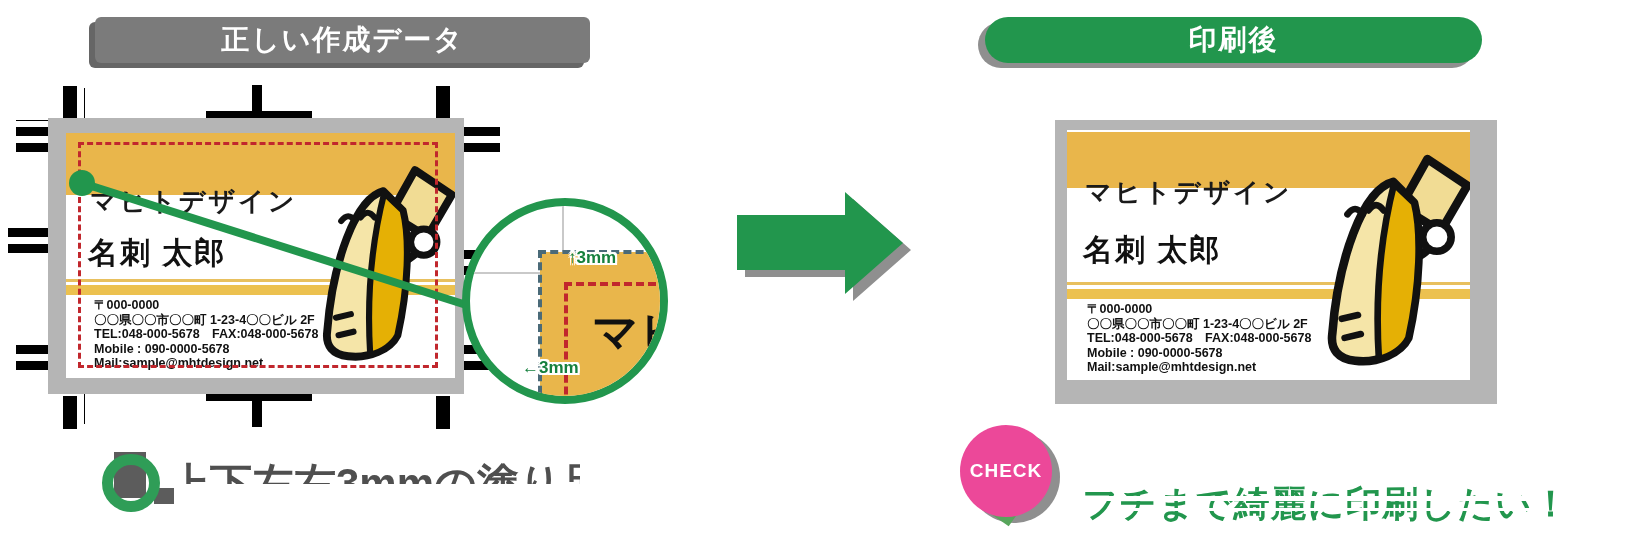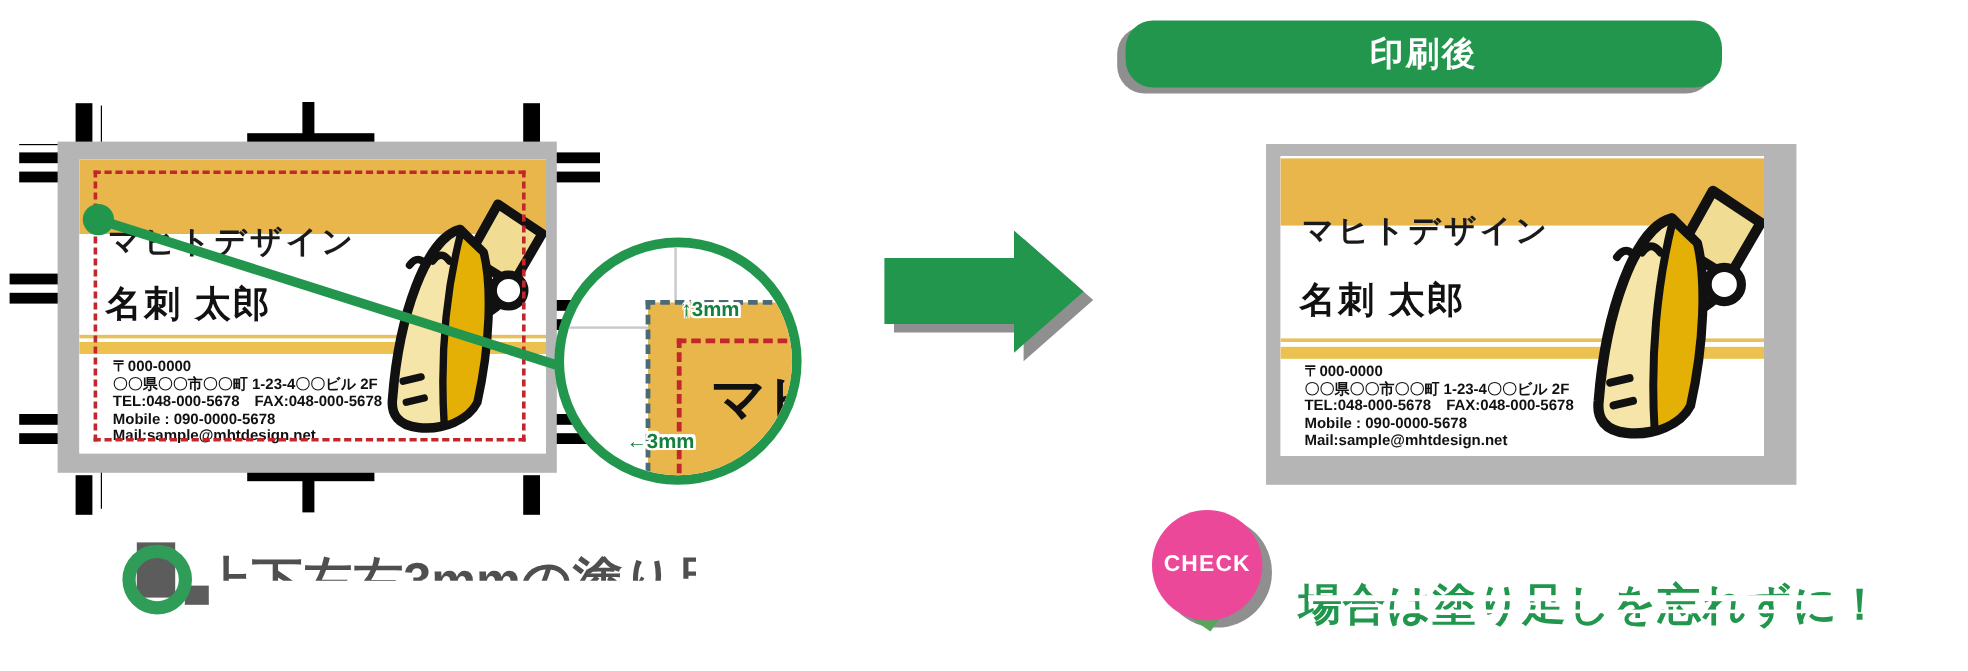--- a/index.html
+++ b/index.html
@@ -58,20 +58,23 @@
         <path d="M142,60 C150,92 148,148 136,202 C131,212 119,221 105,224 C101,160 107,95 121,40 Z" fill="#e5b005" stroke-width="7"></path>
         <circle cx="166" cy="96" r="15" fill="#fff" stroke-width="8"></circle>
         <path d="M72,72 q8,-11 16,0" fill="none" stroke-width="7"></path>
         <path d="M94,68 q8,-11 16,0" fill="none" stroke-width="7"></path>
         <path d="M66,182 l17,-4" stroke-width="7"></path>
         <path d="M69,202 l17,-4" stroke-width="7"></path>
       </g>
     </defs>
   </svg>
 
+  <div class="abs hdr hdr-gray" style="left:95px;top:17px;width:495px;height:46px;">
+    <span>正しい作成データ</span>
+  </div>
 
   <div class="cm" style="left:63px;top:86px;width:14px;height:33px;"></div>
   <div class="cm" style="left:16px;top:127px;width:45px;height:9px;"></div>
   <div class="cm" style="left:16px;top:143px;width:45px;height:9px;"></div>
   <div class="cm" style="left:84px;top:88px;width:1px;height:46px;"></div>
   <div class="cm" style="left:16px;top:120px;width:70px;height:1px;"></div>
   <div class="cm" style="left:436px;top:86px;width:14px;height:33px;"></div>
   <div class="cm" style="left:455px;top:127px;width:45px;height:9px;"></div>
   <div class="cm" style="left:455px;top:143px;width:45px;height:9px;"></div>
   <div class="cm" style="left:206px;top:111px;width:106px;height:9px;"></div>
@@ -138,21 +141,21 @@
   <div class="abs ring" style="left:102px;top:454px;width:36px;height:36px;"></div>
   <div class="abs note-clip" style="left:168px;top:452px;width:412px;height:32px;">
     <span>上下左右3mmの塗り足しをつける</span>
   </div>
 
   <svg class="abs" style="left:700px;top:170px;" width="240" height="140">
     <polygon points="45,52 153,52 153,29 211,80 153,131 153,107 45,107" fill="#8f8f8f"></polygon>
     <polygon points="37,45 145,45 145,22 203,73 145,124 145,100 37,100" fill="#22964d"></polygon>
   </svg>
 
-  <div class="abs hdr hdr-green" style="left:938px;top:17px;width:497px;height:56px;">
+  <div class="abs hdr hdr-green" style="left:985px;top:17px;width:497px;height:46px;">
     <span>印刷後</span>
   </div>
 
   <div class="abs card-frame" style="left:1055px;top:120px;width:442px;height:284px;"></div>
   <div class="abs bleed" style="left:1067px;top:130px;width:403px;height:250px;">
     <div class="abs band" style="left:0;top:2px;width:403px;height:56px;"></div>
     <div class="abs stripe-thin" style="left:0;top:152px;width:403px;height:3px;"></div>
     <div class="abs stripe-thick" style="left:0;top:159px;width:403px;height:10px;"></div>
     <svg class="abs" style="left:212px;top:10px;" width="195" height="235" viewBox="0 0 205 235">
         <use href="#mascot"></use>
@@ -167,19 +170,19 @@
       <div>Mail:sample@mhtdesign.net</div>
     </div>
   </div>
 
   <div class="abs check-shadow" style="left:968px;top:431px;width:92px;height:92px;"></div>
   <div class="abs check-tail" style="left:995px;top:500px;width:22px;height:22px;"></div>
   <div class="abs check-badge" style="left:960px;top:425px;width:92px;height:92px;">
     <span>CHECK</span>
   </div>
 
-  <div class="abs gnote" style="left:1082px;top:480px;">場合は塗り足しを忘れずに！</div>
+  <div class="abs gnote" style="left:1082px;top:480px;">フチまで綺麗に印刷したい！</div>
   <div class="abs wstripe" style="left:1095px;top:452px;width:445px;height:5px;"></div>
   <div class="abs wstripe" style="left:1082px;top:466px;width:458px;height:3px;"></div>
   <div class="abs wstripe" style="left:1090px;top:496px;width:452px;height:5px;"></div>
   <div class="abs wstripe" style="left:1130px;top:508px;width:412px;height:3px;"></div>
 
 </div>
 
 </body></html>

